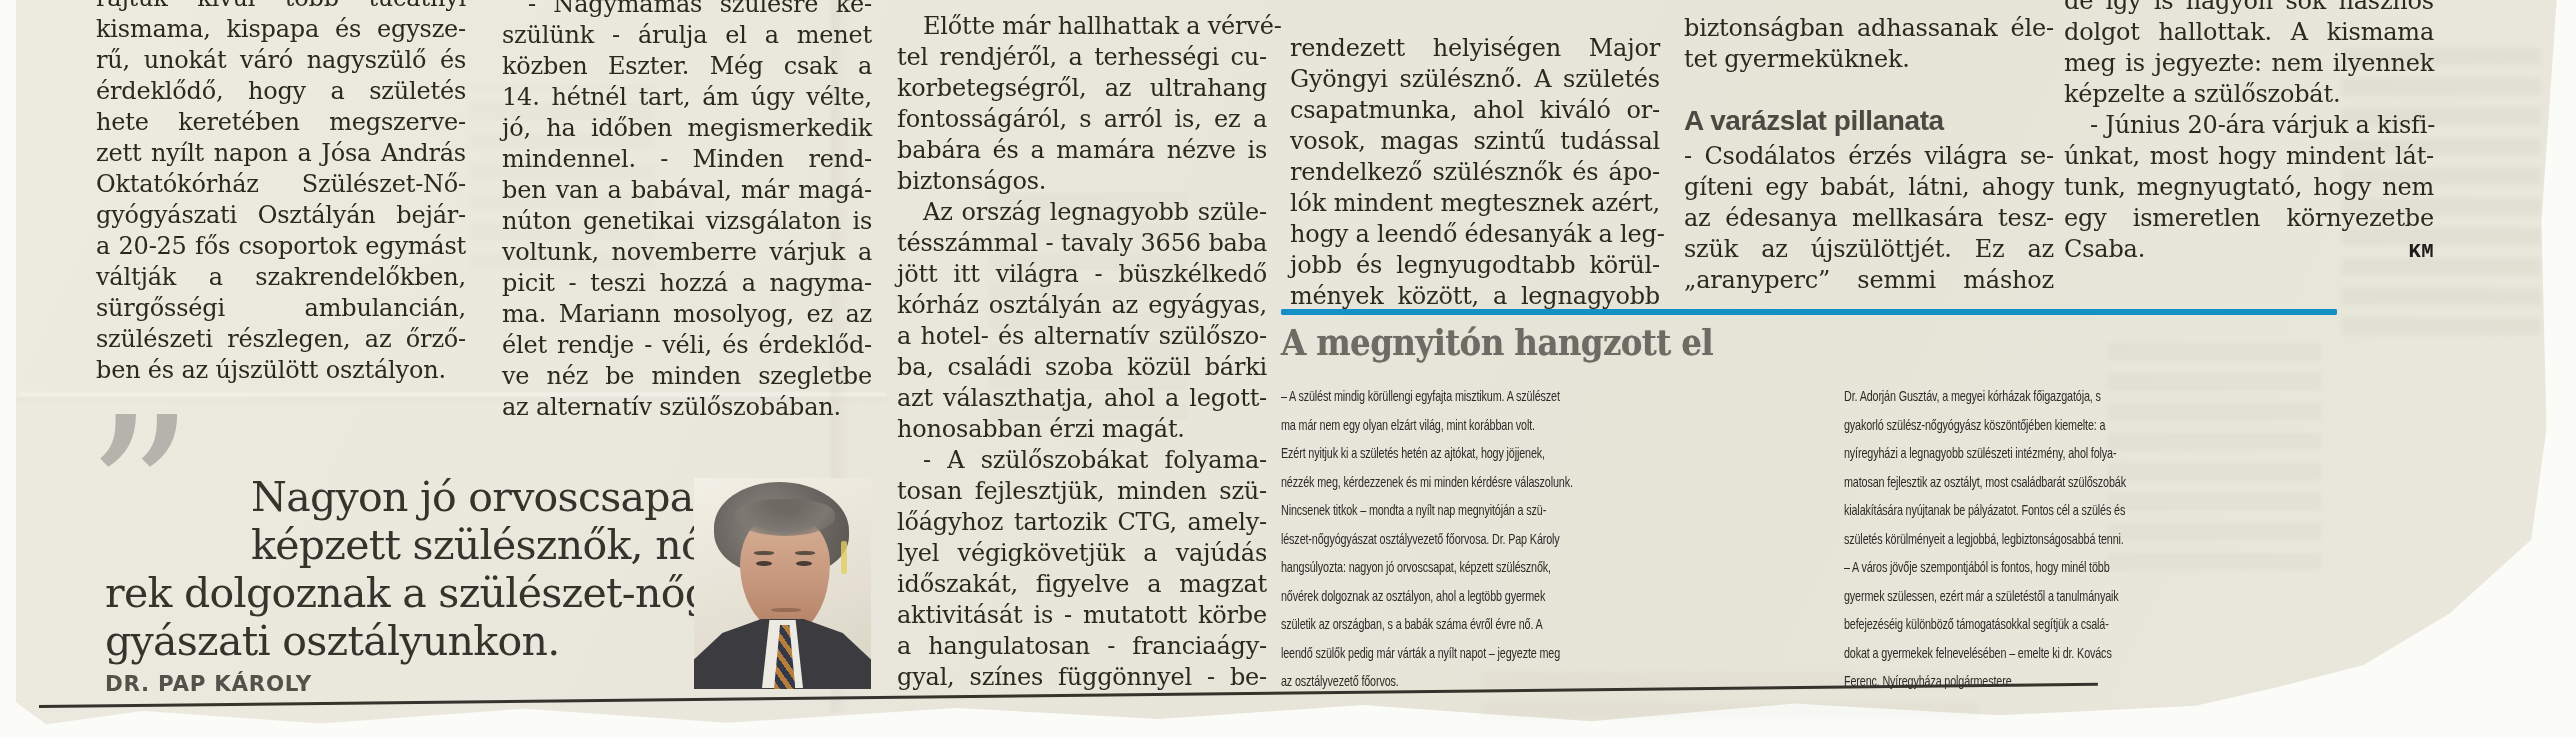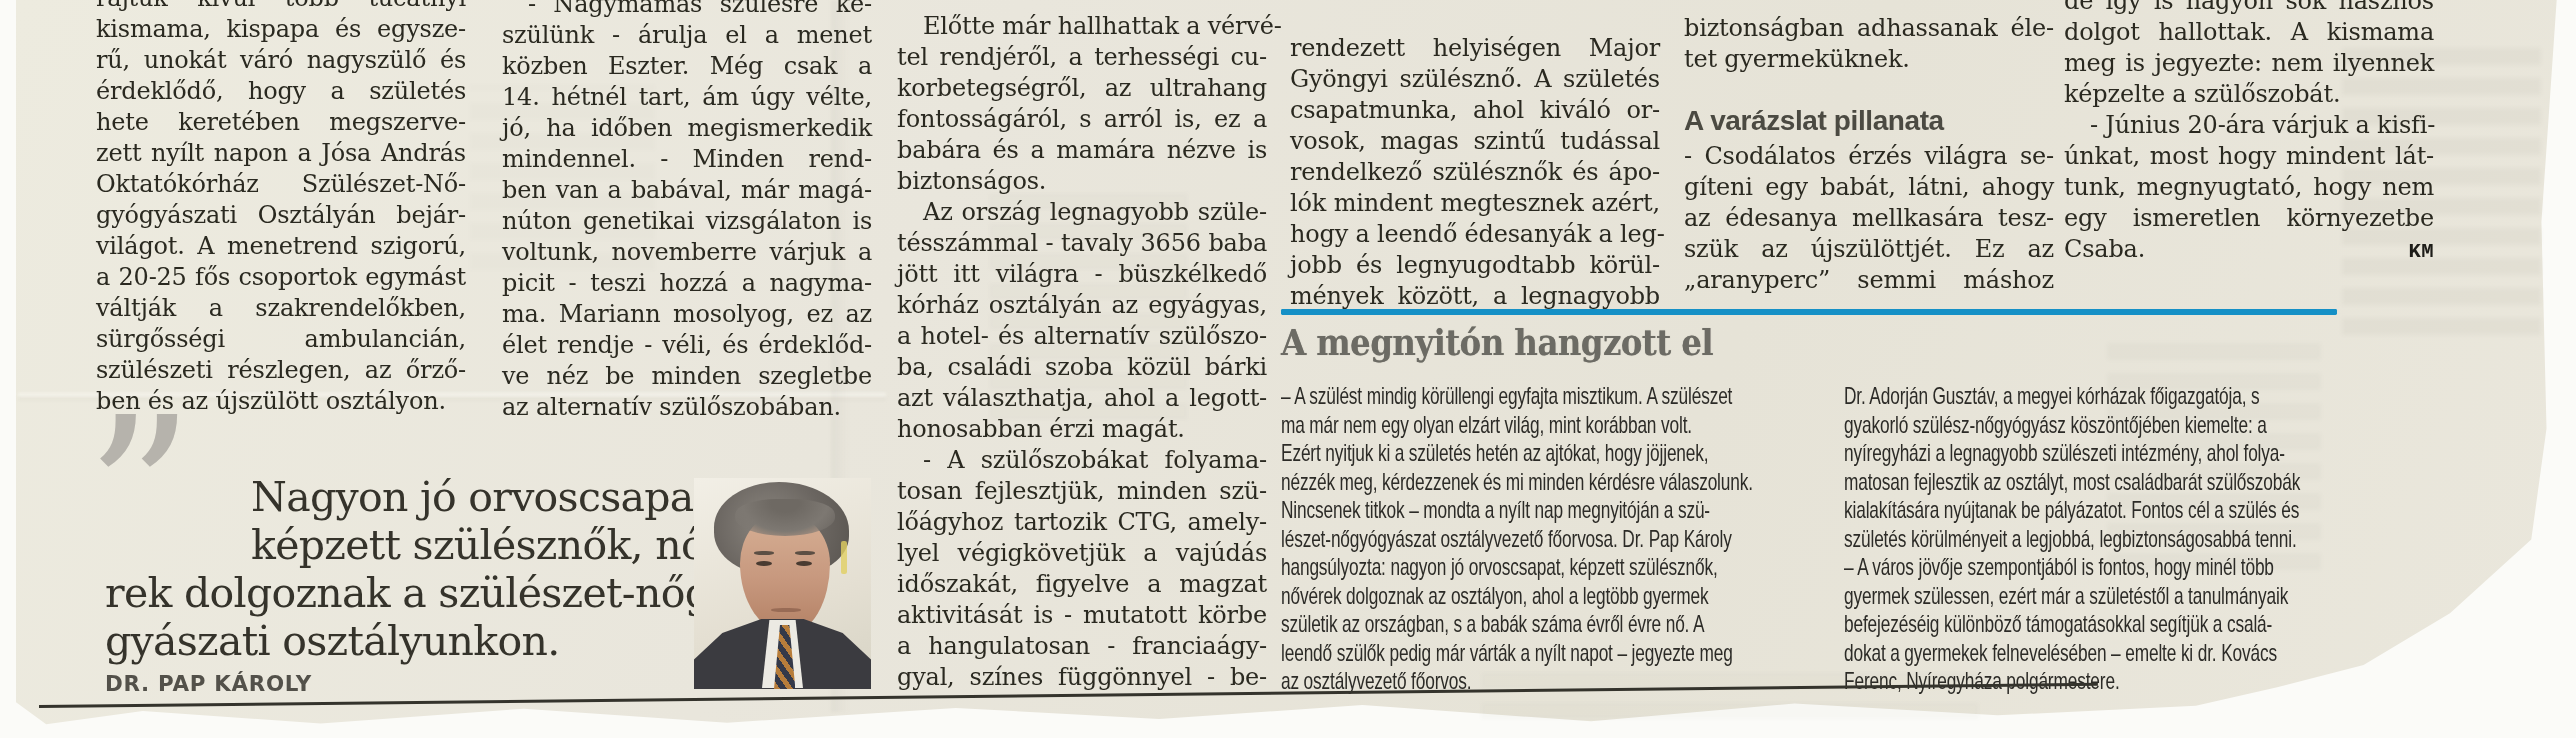--- a/index.html
+++ b/index.html
@@ -128,21 +128,21 @@
   }
   .box-headline{
     position:absolute;left:1281px;top:322px;
     font-family:"DejaVu Serif",serif;font-weight:bold;font-size:35px;
     color:#6c6b64;letter-spacing:-0.7px;white-space:nowrap;
     transform:scaleX(.93);transform-origin:0 0;
     text-shadow:0 0 0.7px rgba(108,107,100,.6);
   }
   .boxcol{
     position:absolute;top:382px;color:#2c2b27;
-    font-family:"Liberation Sans",sans-serif;font-size:24px;line-height:28.5px;
+    font-family:"Liberation Sans",sans-serif;font-size:15px;line-height:28.5px;
   }
   #boxcol-0{left:1281px;width:527px;}
   #boxcol-1{left:1844px;width:527px;}
   .boxline{
     height:28.5px;white-space:nowrap;letter-spacing:-0.2px;
     transform:scaleX(.72);transform-origin:0 50%;width:139%;
   }
   
   .bottom-rule{
     position:absolute;left:39px;top:705px;width:2059px;height:2.8px;
@@ -164,21 +164,20 @@
 
 <div class="col" id="col-1">
     <div class="bline">rajtuk kívül több tucatnyi</div>
     <div class="bline">kismama, kispapa és egysze-</div>
     <div class="bline">rű, unokát váró nagyszülő és</div>
     <div class="bline">érdeklődő, hogy a születés</div>
     <div class="bline">hete keretében megszerve-</div>
     <div class="bline">zett nyílt napon a Jósa András</div>
     <div class="bline">Oktatókórház Szülészet-Nő-</div>
     <div class="bline">gyógyászati Osztályán bejár-</div>
-    <div class="bline">világot. A menetrend szigorú,</div>
     <div class="bline">a 20-25 fős csoportok egymást</div>
     <div class="bline">váltják a szakrendelőkben,</div>
     <div class="bline">sürgősségi ambulancián,</div>
     <div class="bline">szülészeti részlegen, az őrző-</div>
     <div class="bline nj">ben és az újszülött osztályon.</div>
   </div>
 <div class="col" id="col-2">
     <div class="bline ind">- Nagymamás szülésre ké-</div>
     <div class="bline">szülünk - árulja el a menet</div>
     <div class="bline">közben Eszter. Még csak a</div>

